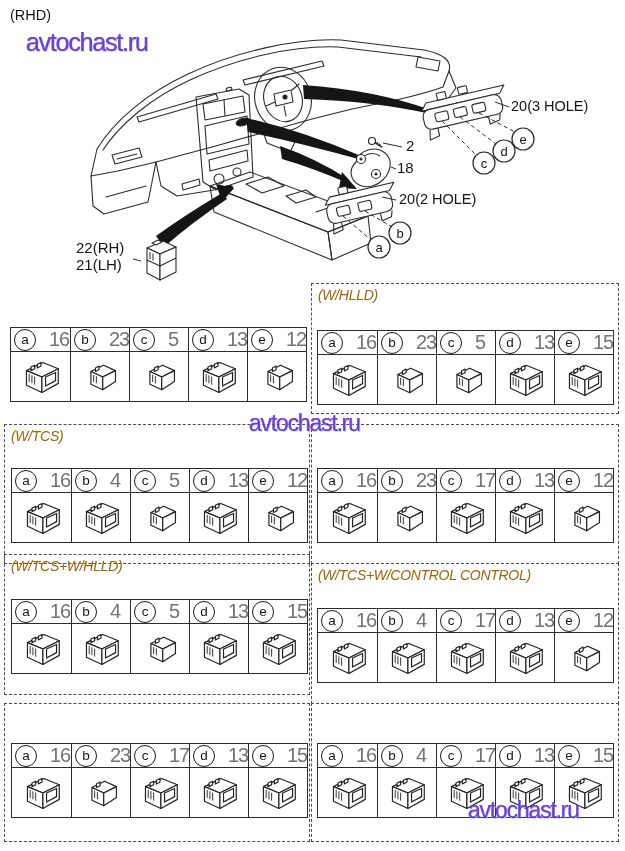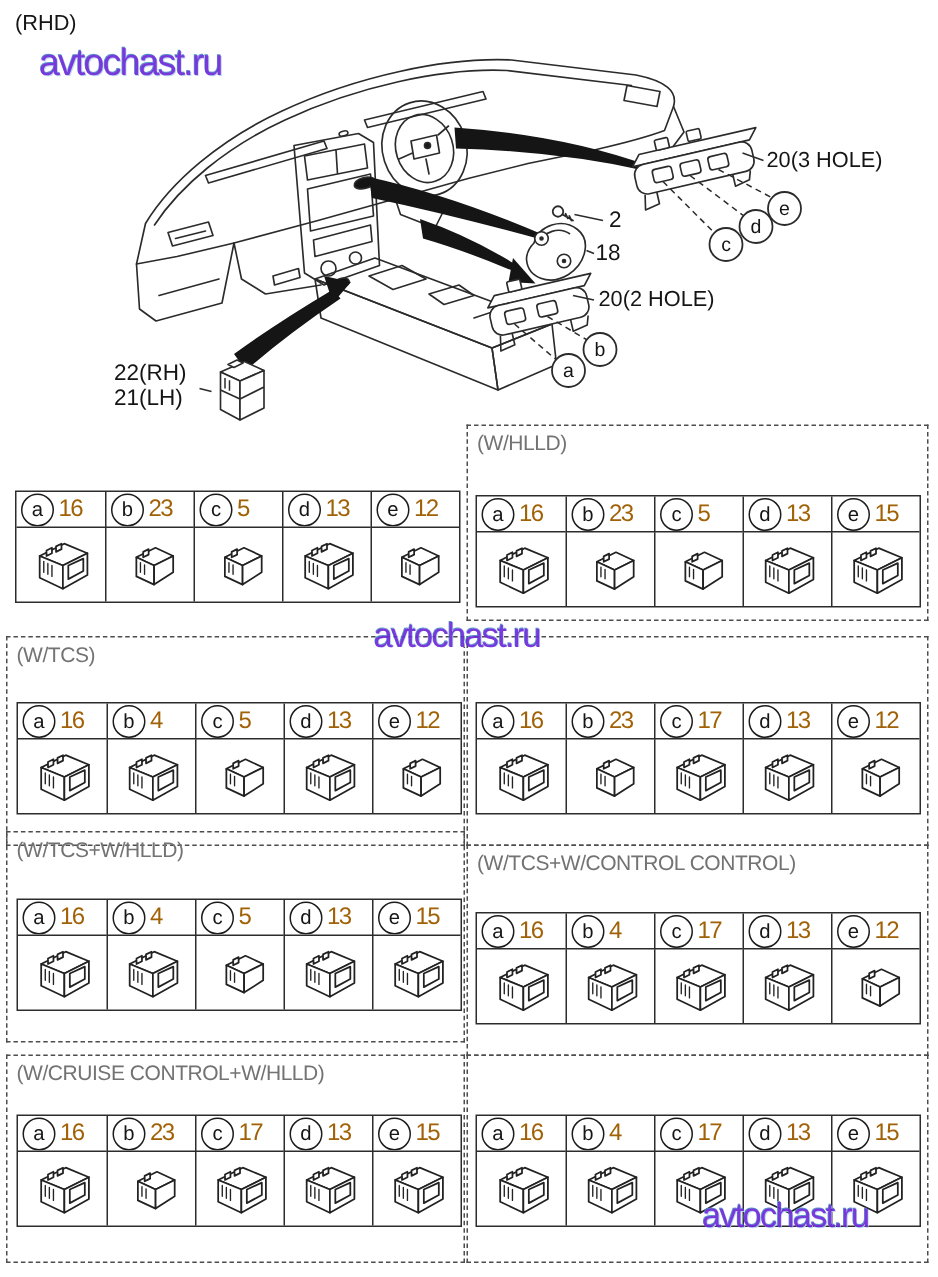--- a/index.html
+++ b/index.html
@@ -15,32 +15,32 @@
   .wm-top{left:26px;top:28px;font-size:25px;}
   .wm-mid{left:249px;top:410px;font-size:23px;}
   .wm-bot{left:468px;top:797px;font-size:23px;}
 
   
   .diagram{position:absolute;left:0;top:0;z-index:1;}
 
   
   .variant{position:absolute;border:1px dashed #4d4d4d;background:transparent;z-index:2;}
   .variant.no-box{border:none;}
-  .vlabel{position:absolute;left:6px;top:3px;font-size:14px;color:#737373;
-          letter-spacing:-0.3px;white-space:nowrap;}
+  .vlabel{position:absolute;left:6px;top:3px;font-size:14px;color:#a16207;
+          letter-spacing:-0.3px;white-space:nowrap;font-style:italic;}
   .ptable{position:absolute;display:grid;grid-template-columns:repeat(5,59px);
           grid-template-rows:24px 49px;border:1.5px solid #2c2c2c;background:#fff;}
   .pcell{border-left:1px solid #2c2c2c;overflow:hidden;}
   .pcell:nth-child(5n+1){border-left:none;}
   .pcell.head{display:flex;align-items:center;gap:2px;padding-left:3px;
               border-bottom:1px solid #2c2c2c;}
   .circ{flex:0 0 auto;width:20px;height:20px;border:1.5px solid #1c1c1c;border-radius:50%;
         display:flex;align-items:center;justify-content:center;
         font-size:13.5px;line-height:1;color:#161616;}
-  .qty{font-size:16px;color:#a16207;letter-spacing:-1px;margin-left:1px;}
+  .qty{font-size:20px;color:#737373;letter-spacing:-1px;margin-left:11px;}
   .pcell.icon{display:flex;align-items:center;justify-content:center;}
 </style>
 </head>
 <body>
 
 <div class="page">
 
   <svg class="diagram" width="625" height="305" viewBox="0 0 625 305">
     <defs>
       <g id="sw-lg" fill="#fff" stroke="#222" stroke-width="1.3" stroke-linejoin="round" stroke-linecap="round">
@@ -492,21 +492,20 @@
         </div>
         <div class="pcell icon">
           <svg width="52" height="40" viewBox="0 0 56 44" aria-hidden="true">
             <use href="#sw-sm"></use>
           </svg>
         </div>
       </div>
   </section>
 
   <section class="variant" style="left:4px;top:703px;width:304px;height:137px;">
-    <div class="vlabel">(W/CRUISE CONTROL+W/HLLD)</div>
     <div class="ptable" style="left:6px;top:39px;">
         <div class="pcell head">
           <span class="circ">a</span>
           <span class="qty">16</span>
         </div>
         <div class="pcell head">
           <span class="circ">b</span>
           <span class="qty">23</span>
         </div>
         <div class="pcell head">

